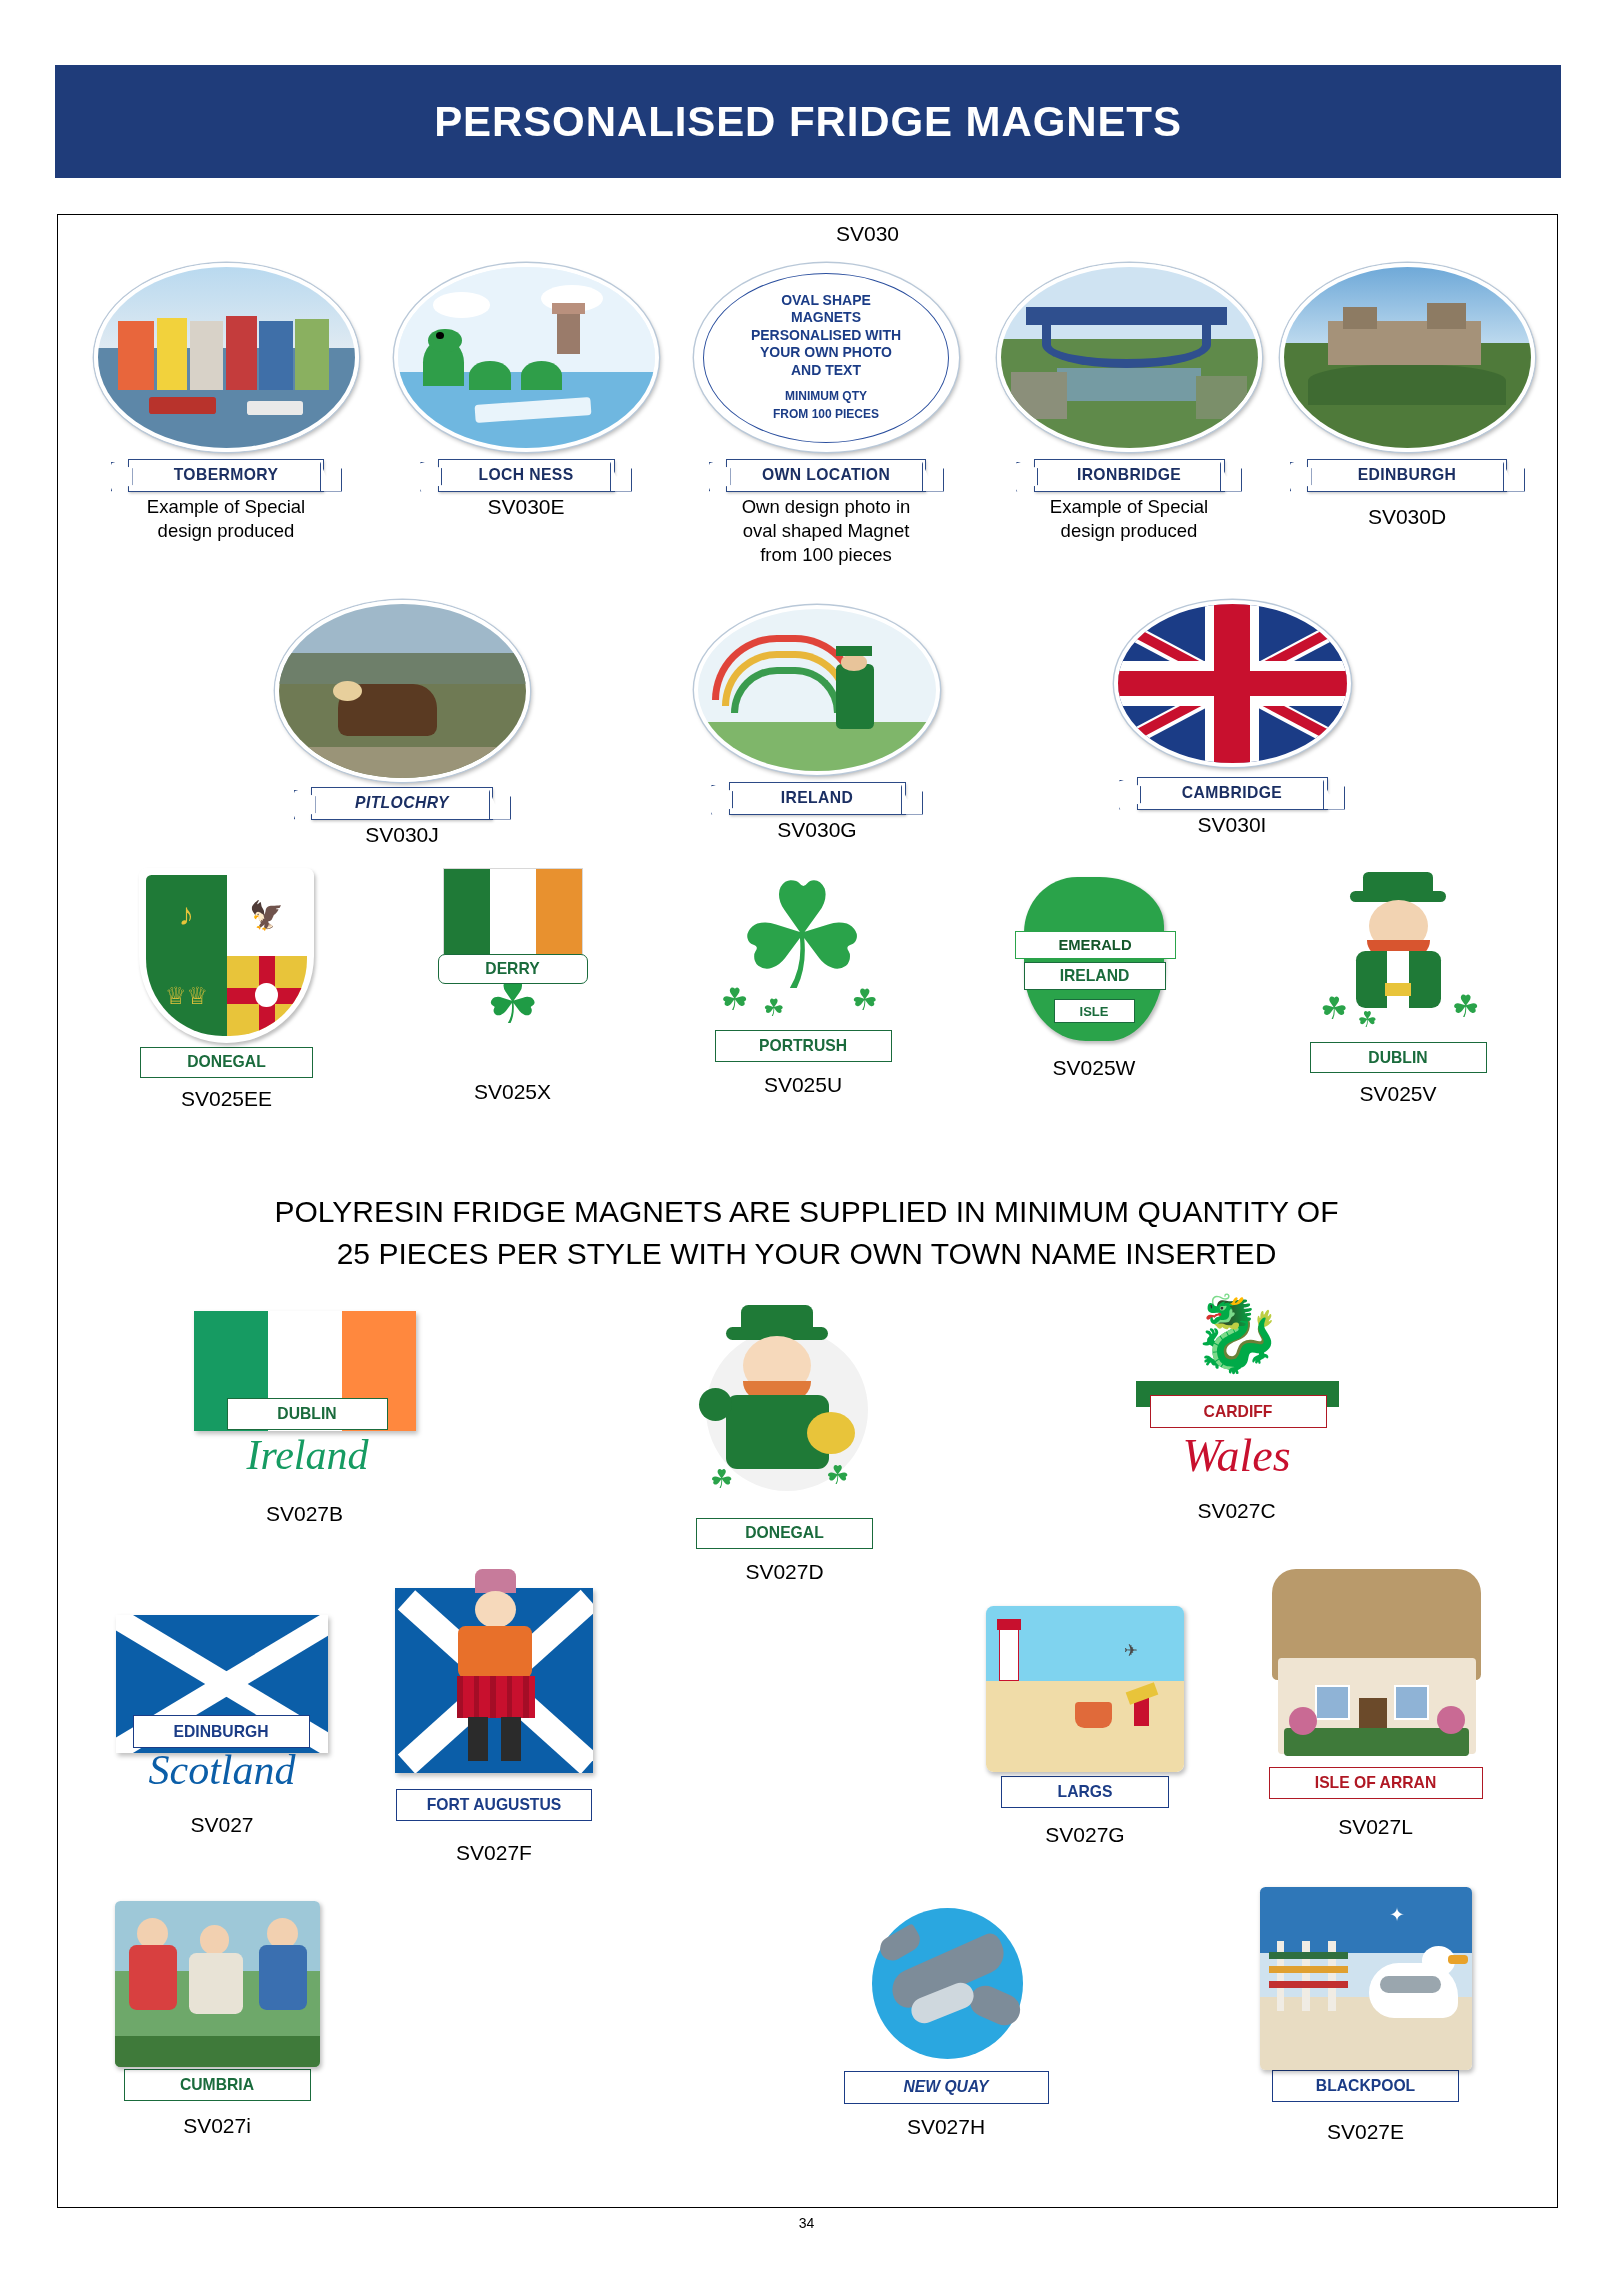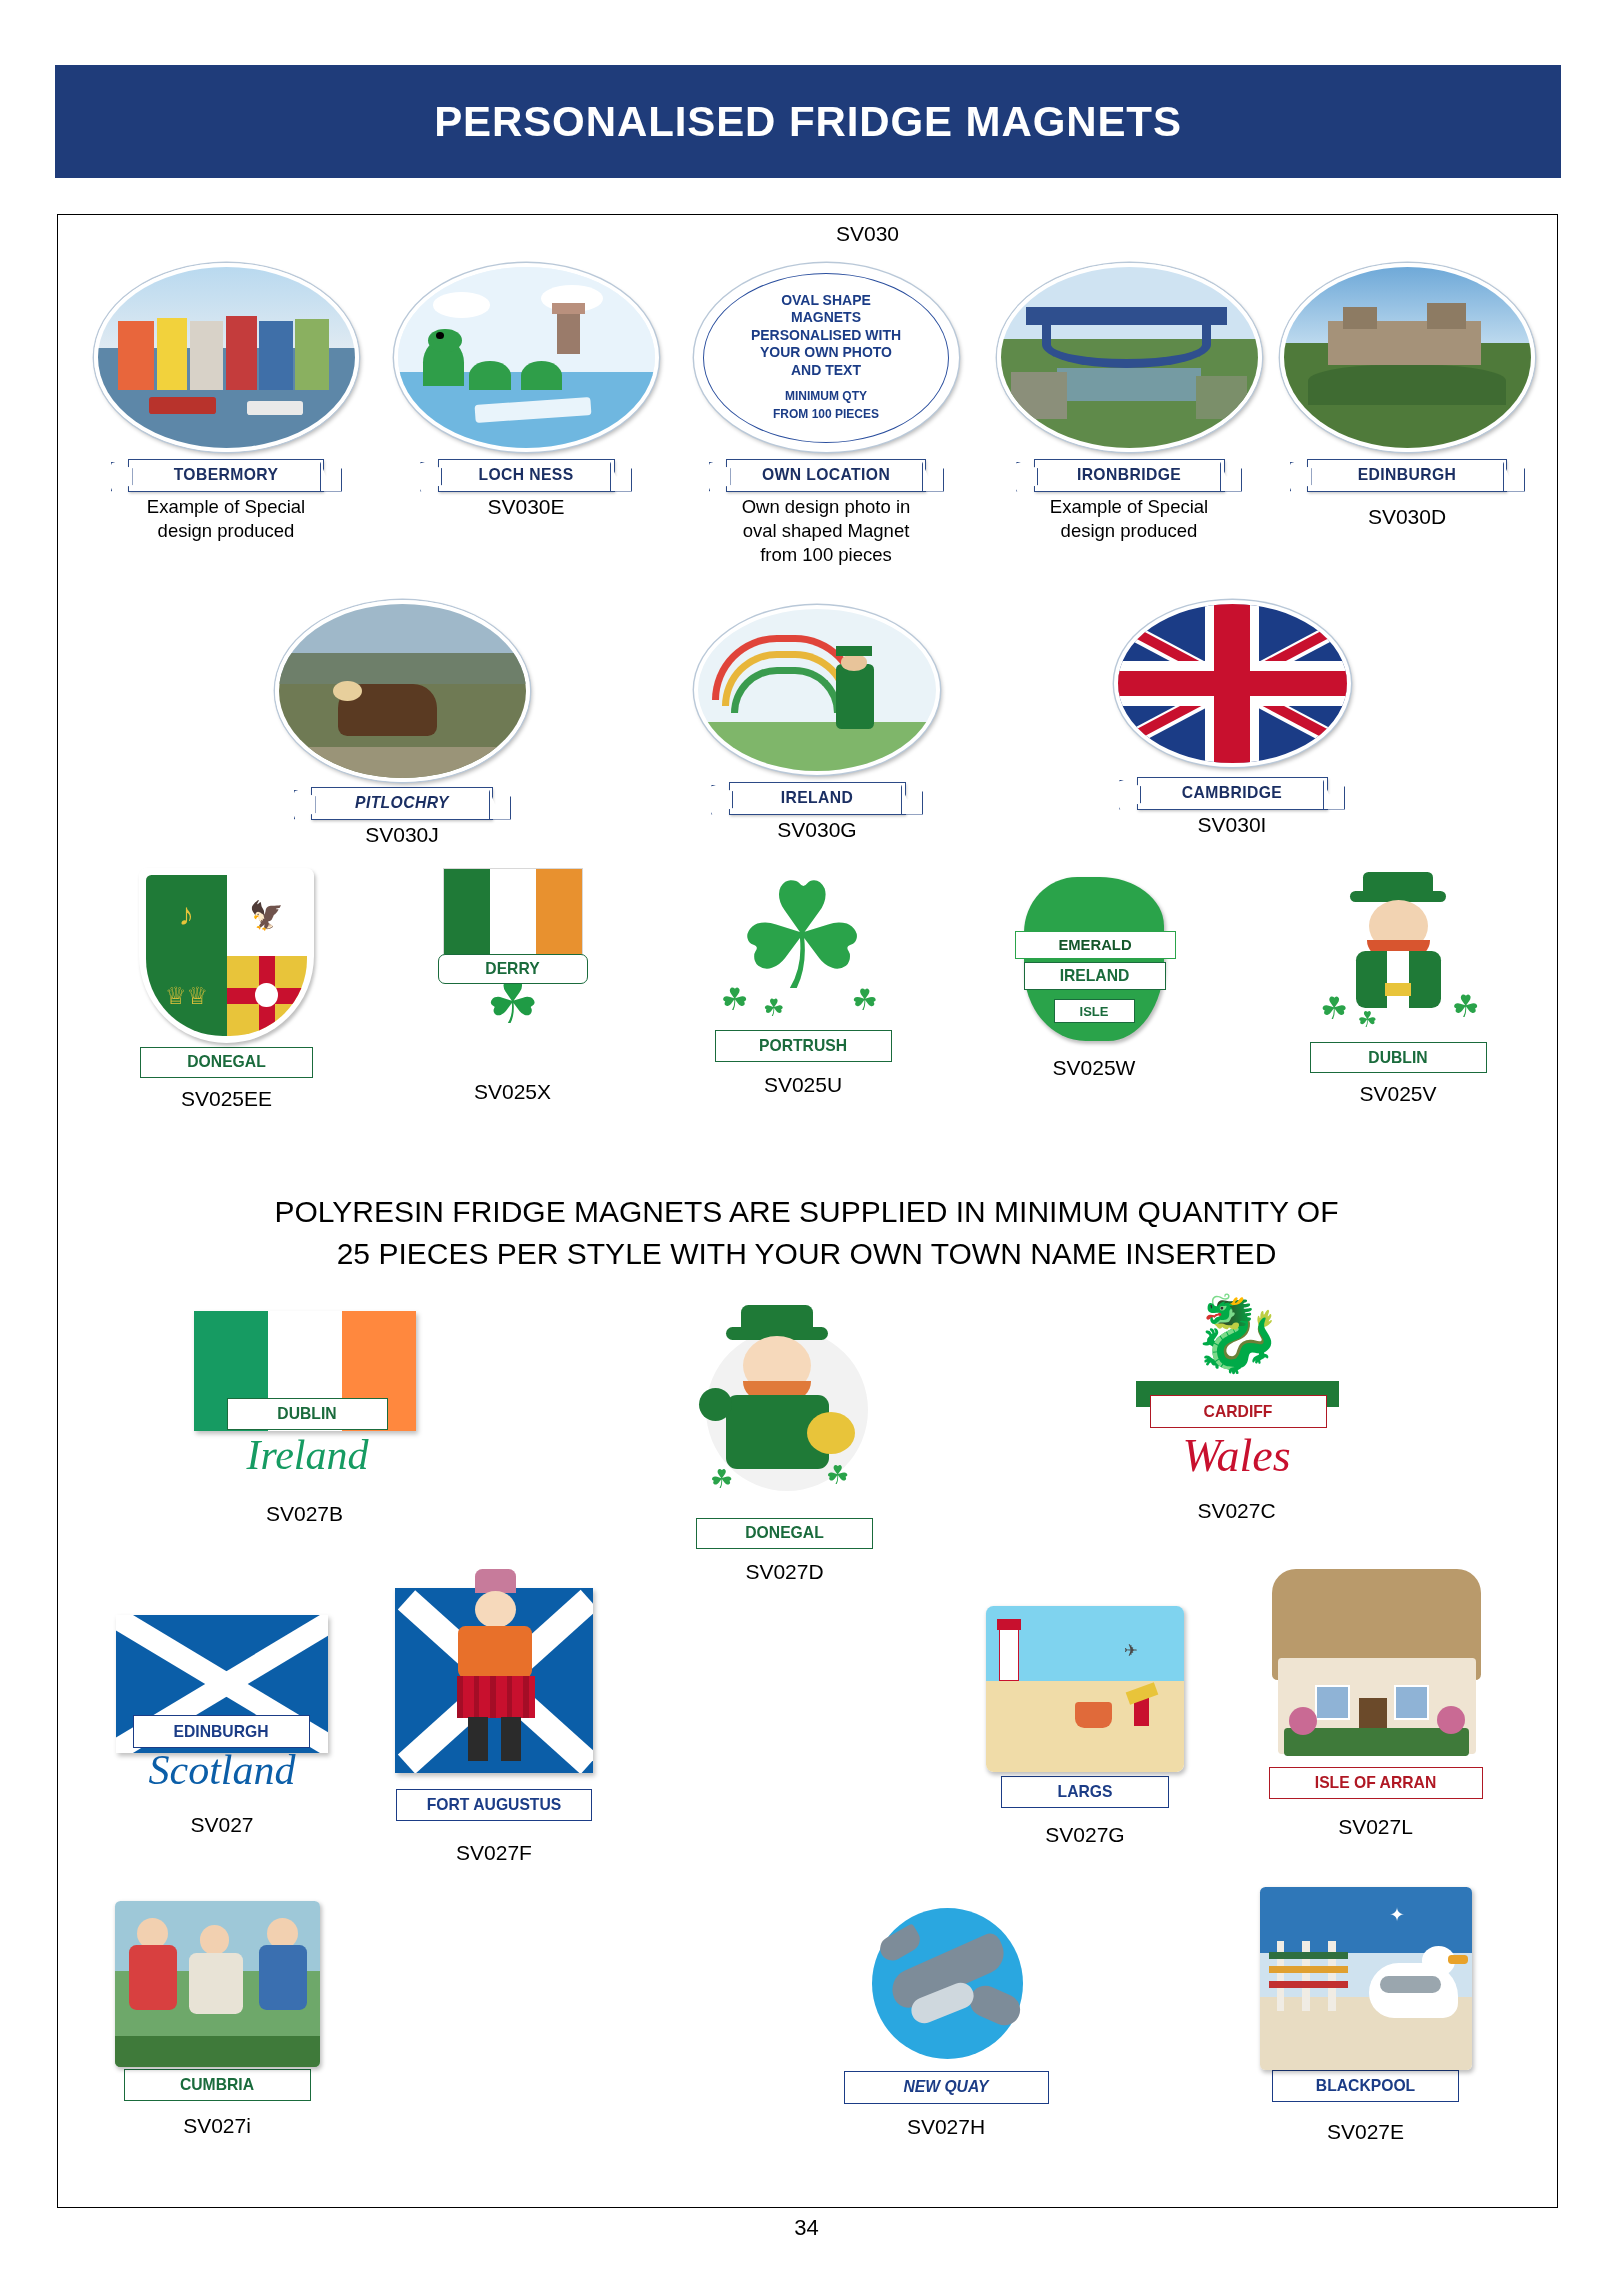--- a/index.html
+++ b/index.html
@@ -6,21 +6,21 @@
   body{width:1613px;height:2289px;font-family:"Liberation Sans",sans-serif;color:#000;position:relative;}
   .page{position:absolute;left:0;top:0;width:1613px;height:1699px;}
 
   
   .banner{position:absolute;left:55px;top:65px;width:1504px;height:111px;background:#1f3c7a;border:1.8px solid #1f3c7a;display:flex;align-items:center;justify-content:center;}
   .banner-title{color:#fff;font-size:42px;font-weight:bold;letter-spacing:0.9px;}
 
   
   .frame{position:absolute;left:57px;top:214px;width:1499px;height:1992px;border:1.8px solid #000;background:#fff;}
 
-  .pagenum{position:absolute;left:0;top:2215px;width:1613px;text-align:center;font-size:22px;}
+  .pagenum{position:absolute;left:0;top:2215px;width:1613px;text-align:center;font-size:14px;}
 
   
   .item{position:absolute;text-align:center;}
   .code{font-size:21px;margin-top:3.7px;white-space:nowrap;}
   .caption{font-size:18.5px;line-height:24px;margin-top:3.7px;}
   .caption-top{font-size:21px;}
 
   
   .oval-wrap{position:relative;}
   .oval{border-radius:50%;border:4.6px solid #ffffff;box-shadow:0 0 0 1.4px #b9c8d8, 1.8px 2.8px 4.6px rgba(0,0,0,.28);overflow:hidden;position:relative;}

